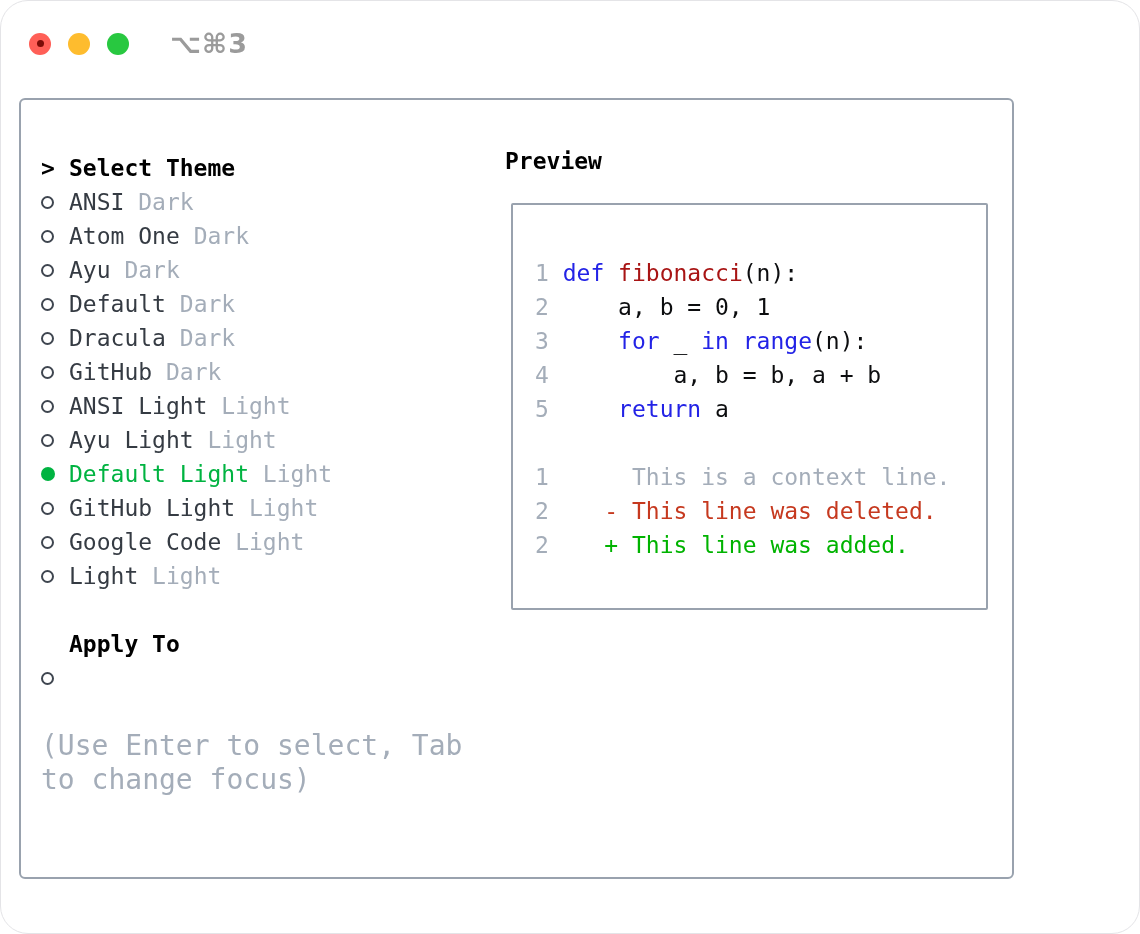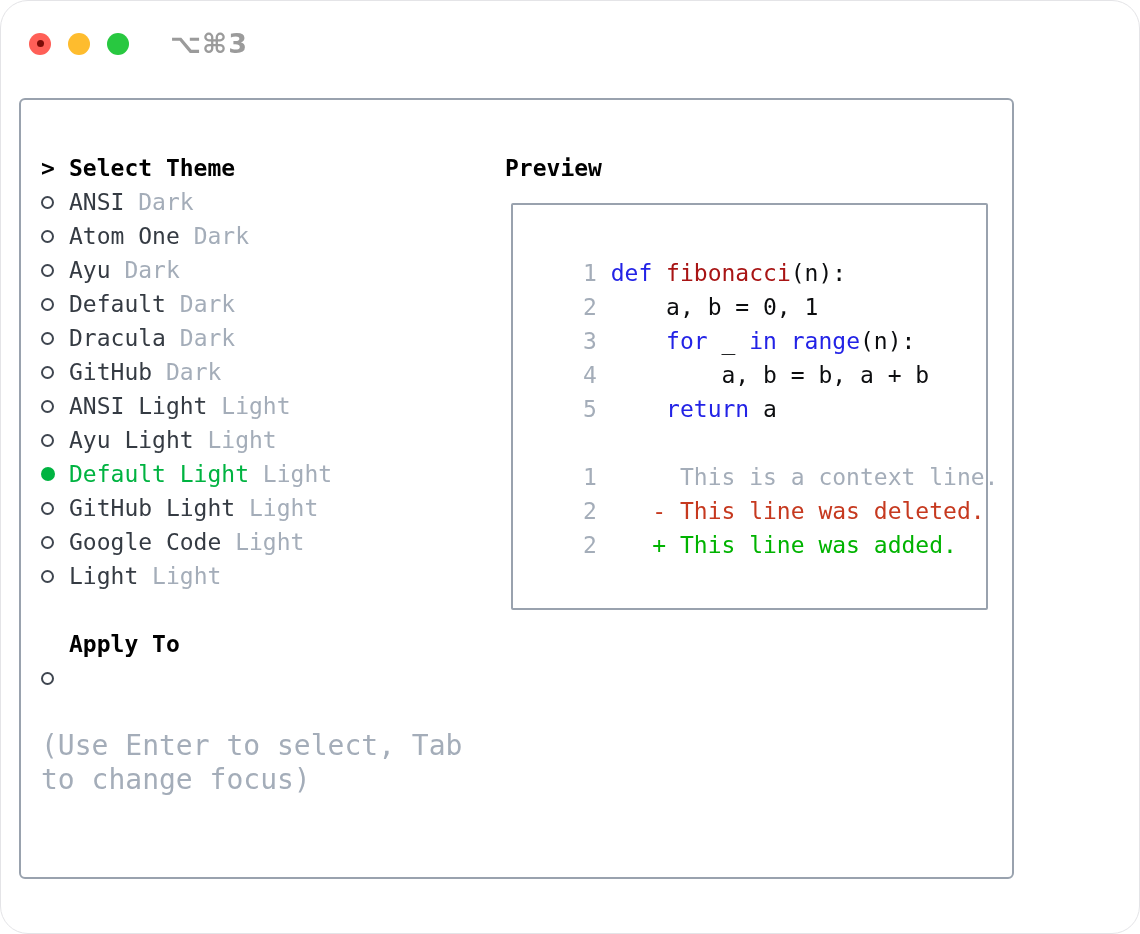--- a/index.html
+++ b/index.html
@@ -49,29 +49,29 @@
   .item-label{color:var(--c-text-dark);}
   .row.selected .item-label{color:var(--c-green);}
   .item-tag{color:var(--c-muted);}
   .section-title{color:#000;font-weight:bold;}
   .hint{
     margin-top:0;color:var(--c-muted);font-size:28px;line-height:34px;
     width:432px;white-space:normal;
   }
   
   .preview-title{
-    position:absolute;left:484px;top:51px;height:34px;display:flex;align-items:center;
+    position:absolute;left:484px;top:44px;height:34px;display:flex;align-items:center;
     font-size:23px;font-weight:bold;color:#000;
   }
   .preview-box{
     position:absolute;left:490px;top:103px;width:477px;height:407px;
     border:2px solid var(--c-border);border-radius:2px;background:#fff;
   }
   .code{position:absolute;left:22px;top:51px;font-size:23px;line-height:34px;white-space:pre;}
-  .code-line{height:34px;margin-left:48px;}
+  .code-line{height:34px;}
   .ln{color:var(--c-muted);}
   .tok-kw{color:var(--c-blue);}
   .tok-fn{color:var(--c-maroon);}
   .tok-pl{color:var(--c-text-black);}
   .tok-ctx{color:var(--c-muted);}
   .tok-del{color:var(--c-red-del);}
   .tok-add{color:var(--c-green-add);}
 </style>
 </head>
 <body>

